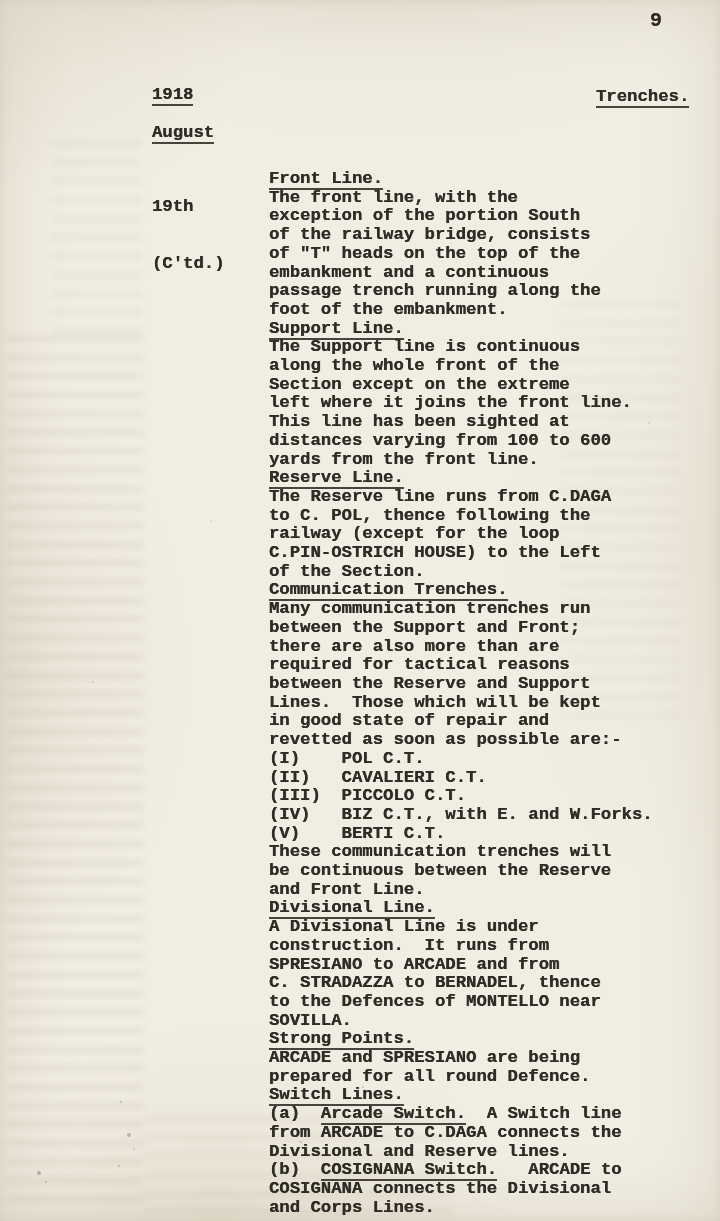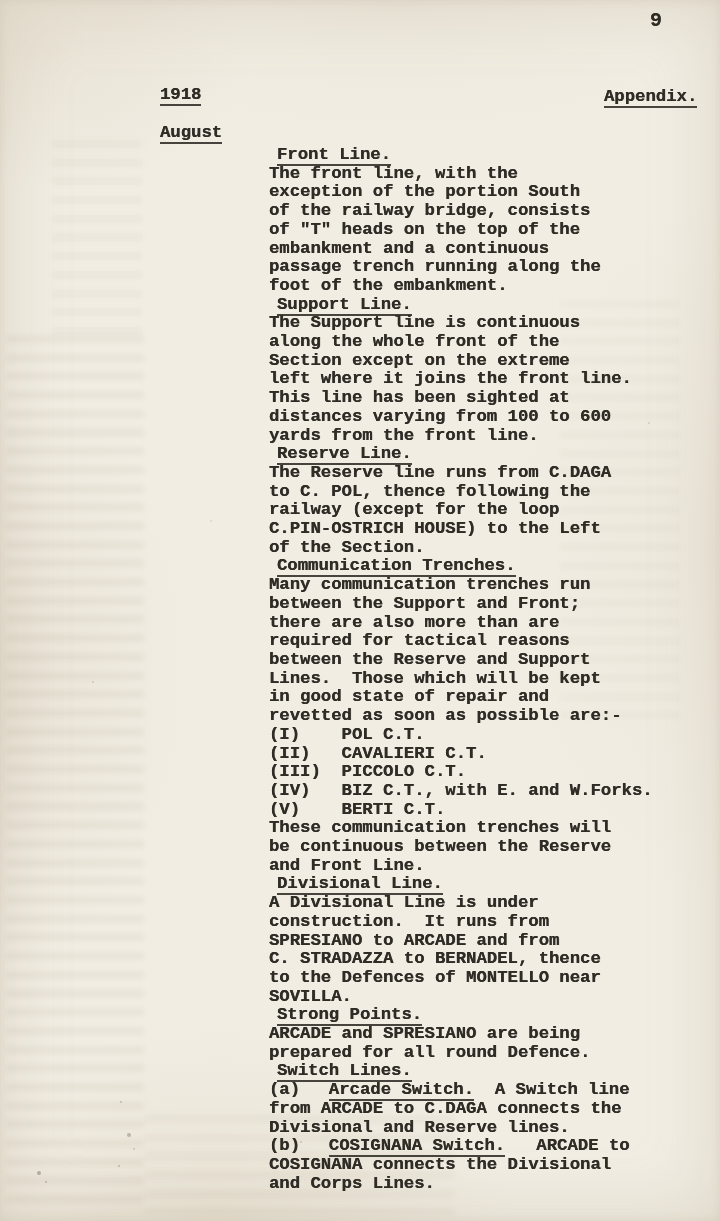--- a/index.html
+++ b/index.html
@@ -23,34 +23,33 @@
     position:absolute;
     font-weight:700;
     font-size:17.3px;
     line-height:18.7px;
     white-space:pre;
     letter-spacing:0;
     text-shadow:0 0 0.6px rgba(47,44,38,0.85), 0.4px 0.4px 0.6px rgba(47,44,38,0.35);
   }
   .ul{
     border-bottom:2px solid rgba(47,44,38,0.88);
-    margin-left:8px;
   }
   .page-num{
     position:absolute;
     left:650px; top:9px;
     font-weight:700;
     font-size:20px;
     text-shadow:0 0 0.6px rgba(47,44,38,0.8);
   }
   .year   { left:152px; top:86px;  }
   .appendix{ left:596px; top:88px; }
   .month  { left:152px; top:124px; }
   .datecol{ left:152px; top:161px; }
-  .body-text{ left:269px; top:146px; width:420px; }
+  .body-text{ left:269px; top:170px; width:420px; }
   .line{ white-space:pre; }
   
   .ghost{
     position:absolute;
     pointer-events:none;
     filter:blur(2px);
   }
   .g1{ left:6px;  top:335px;  width:138px; height:880px;
        background:repeating-linear-gradient(to bottom, rgba(148,136,110,0.075) 0 8px, transparent 8px 18.7px); }
   .g2{ left:52px; top:140px;  width:90px;  height:200px;
@@ -86,20 +85,24 @@
   <div class="ghost g1"></div>
   <div class="ghost g2"></div>
   <div class="ghost g3"></div>
   <div class="ghost g4"></div>
   <div class="speckles"></div>
 
   <div class="page-num">9</div>
 
   <div class="tw year"><span class="ul">1918</span></div>
 
-  <div class="tw appendix"><span class="ul">Appendix.</span></div>
+  <div class="tw appendix"><span class="ul">Trenches.</span></div>
 
   <div class="tw month"><span class="ul">August</span></div>
 
+  <div class="tw datecol">
+    <div class="line">19th</div>
+    <div class="line">(C'td.)</div>
+  </div>
 
   <div class="tw body-text" id="body-lines"><div class="line"><span class="ul">Front Line.</span></div><div class="line"><span>The front line, with the</span></div><div class="line"><span>exception of the portion South</span></div><div class="line"><span>of the railway bridge, consists</span></div><div class="line"><span>of "T" heads on the top of the</span></div><div class="line"><span>embankment and a continuous</span></div><div class="line"><span>passage trench running along the</span></div><div class="line"><span>foot of the embankment.</span></div><div class="line"><span class="ul">Support Line.</span></div><div class="line"><span>The Support line is continuous</span></div><div class="line"><span>along the whole front of the</span></div><div class="line"><span>Section except on the extreme</span></div><div class="line"><span>left where it joins the front line.</span></div><div class="line"><span>This line has been sighted at</span></div><div class="line"><span>distances varying from 100 to 600</span></div><div class="line"><span>yards from the front line.</span></div><div class="line"><span class="ul">Reserve Line.</span></div><div class="line"><span>The Reserve line runs from C.DAGA</span></div><div class="line"><span>to C. POL, thence following the</span></div><div class="line"><span>railway (except for the loop</span></div><div class="line"><span>C.PIN-OSTRICH HOUSE) to the Left</span></div><div class="line"><span>of the Section.</span></div><div class="line"><span class="ul">Communication Trenches.</span></div><div class="line"><span>Many communication trenches run</span></div><div class="line"><span>between the Support and Front;</span></div><div class="line"><span>there are also more than are</span></div><div class="line"><span>required for tactical reasons</span></div><div class="line"><span>between the Reserve and Support</span></div><div class="line"><span>Lines.  Those which will be kept</span></div><div class="line"><span>in good state of repair and</span></div><div class="line"><span>revetted as soon as possible are:-</span></div><div class="line"><span>(I)    POL C.T.</span></div><div class="line"><span>(II)   CAVALIERI C.T.</span></div><div class="line"><span>(III)  PICCOLO C.T.</span></div><div class="line"><span>(IV)   BIZ C.T., with E. and W.Forks.</span></div><div class="line"><span>(V)    BERTI C.T.</span></div><div class="line"><span>These communication trenches will</span></div><div class="line"><span>be continuous between the Reserve</span></div><div class="line"><span>and Front Line.</span></div><div class="line"><span class="ul">Divisional Line.</span></div><div class="line"><span>A Divisional Line is under</span></div><div class="line"><span>construction.  It runs from</span></div><div class="line"><span>SPRESIANO to ARCADE and from</span></div><div class="line"><span>C. STRADAZZA to BERNADEL, thence</span></div><div class="line"><span>to the Defences of MONTELLO near</span></div><div class="line"><span>SOVILLA.</span></div><div class="line"><span class="ul">Strong Points.</span></div><div class="line"><span>ARCADE and SPRESIANO are being</span></div><div class="line"><span>prepared for all round Defence.</span></div><div class="line"><span class="ul">Switch Lines.</span></div><div class="line"><span>(a)  </span><span class="ul">Arcade Switch.</span><span>  A Switch line</span></div><div class="line"><span>from ARCADE to C.DAGA connects the</span></div><div class="line"><span>Divisional and Reserve lines.</span></div><div class="line"><span>(b)  </span><span class="ul">COSIGNANA Switch.</span><span>   ARCADE to</span></div><div class="line"><span>COSIGNANA connects the Divisional</span></div><div class="line"><span>and Corps Lines.</span></div></div>
 
 </div>
 
 </body></html>

